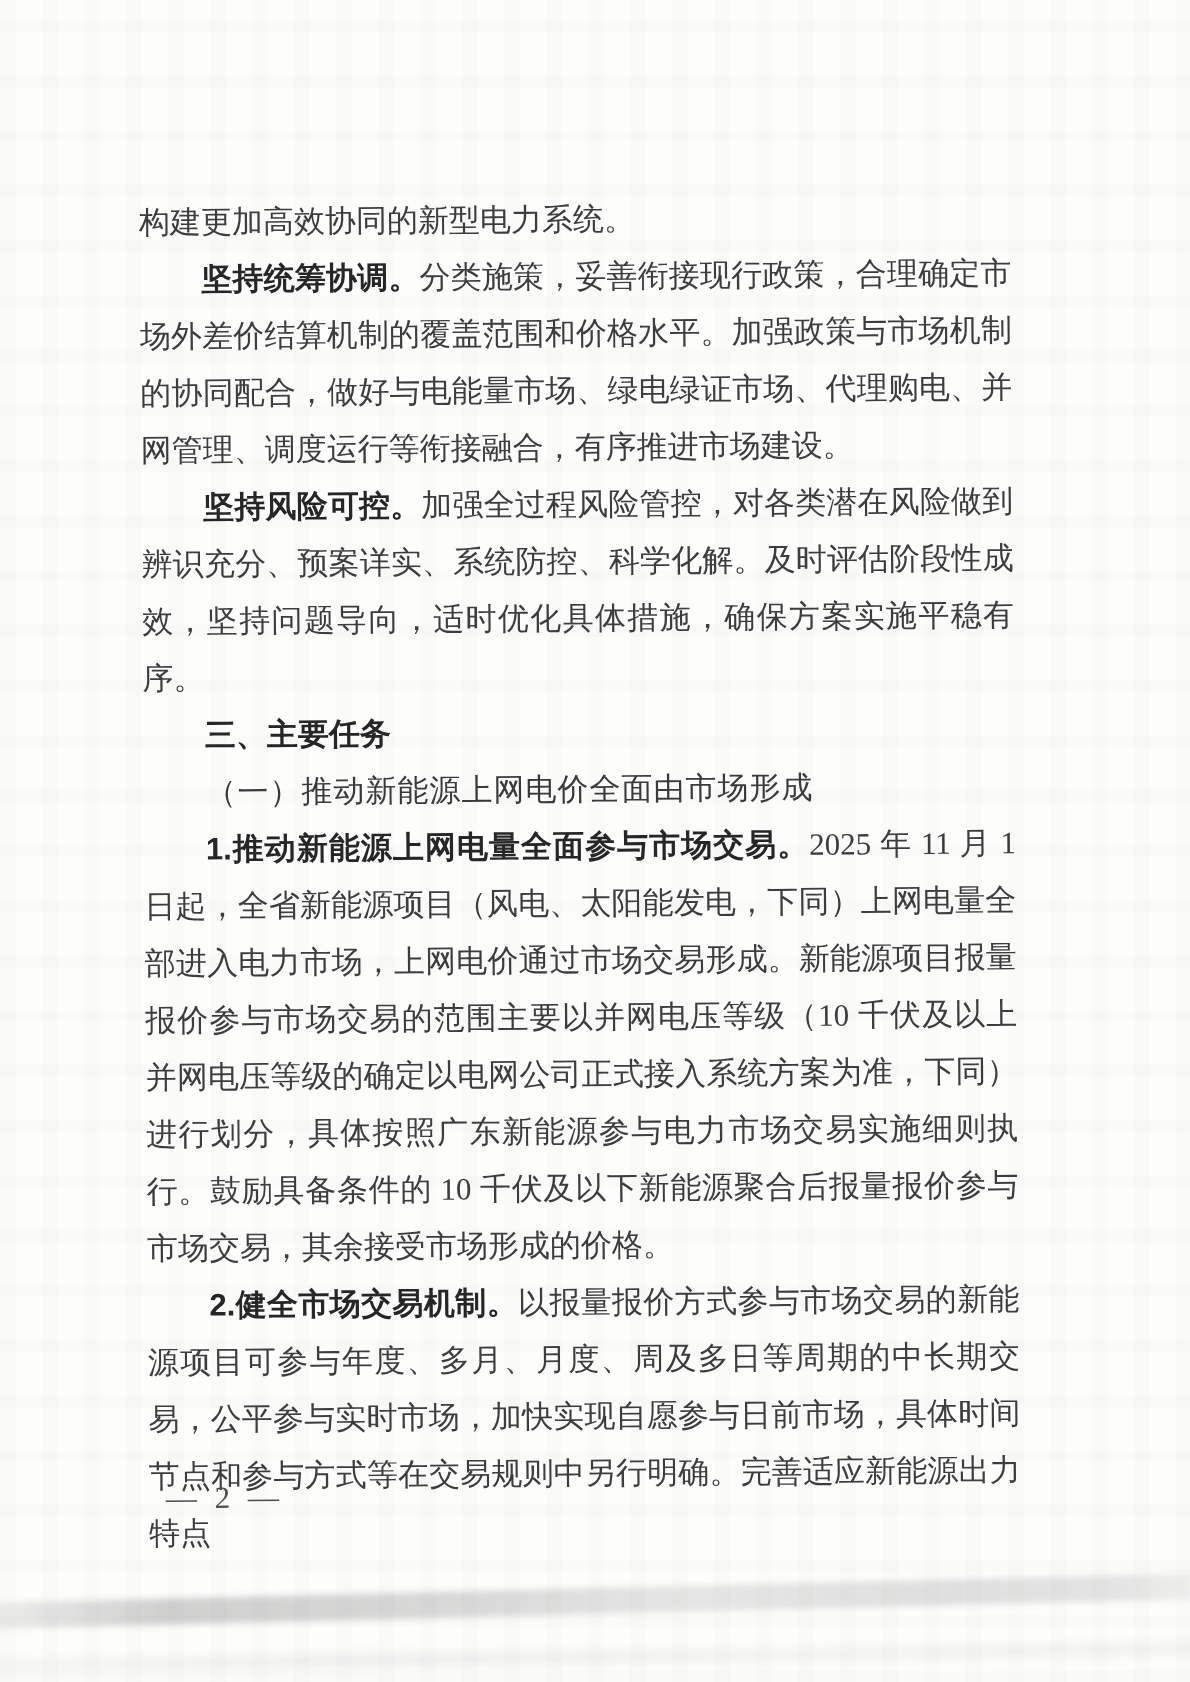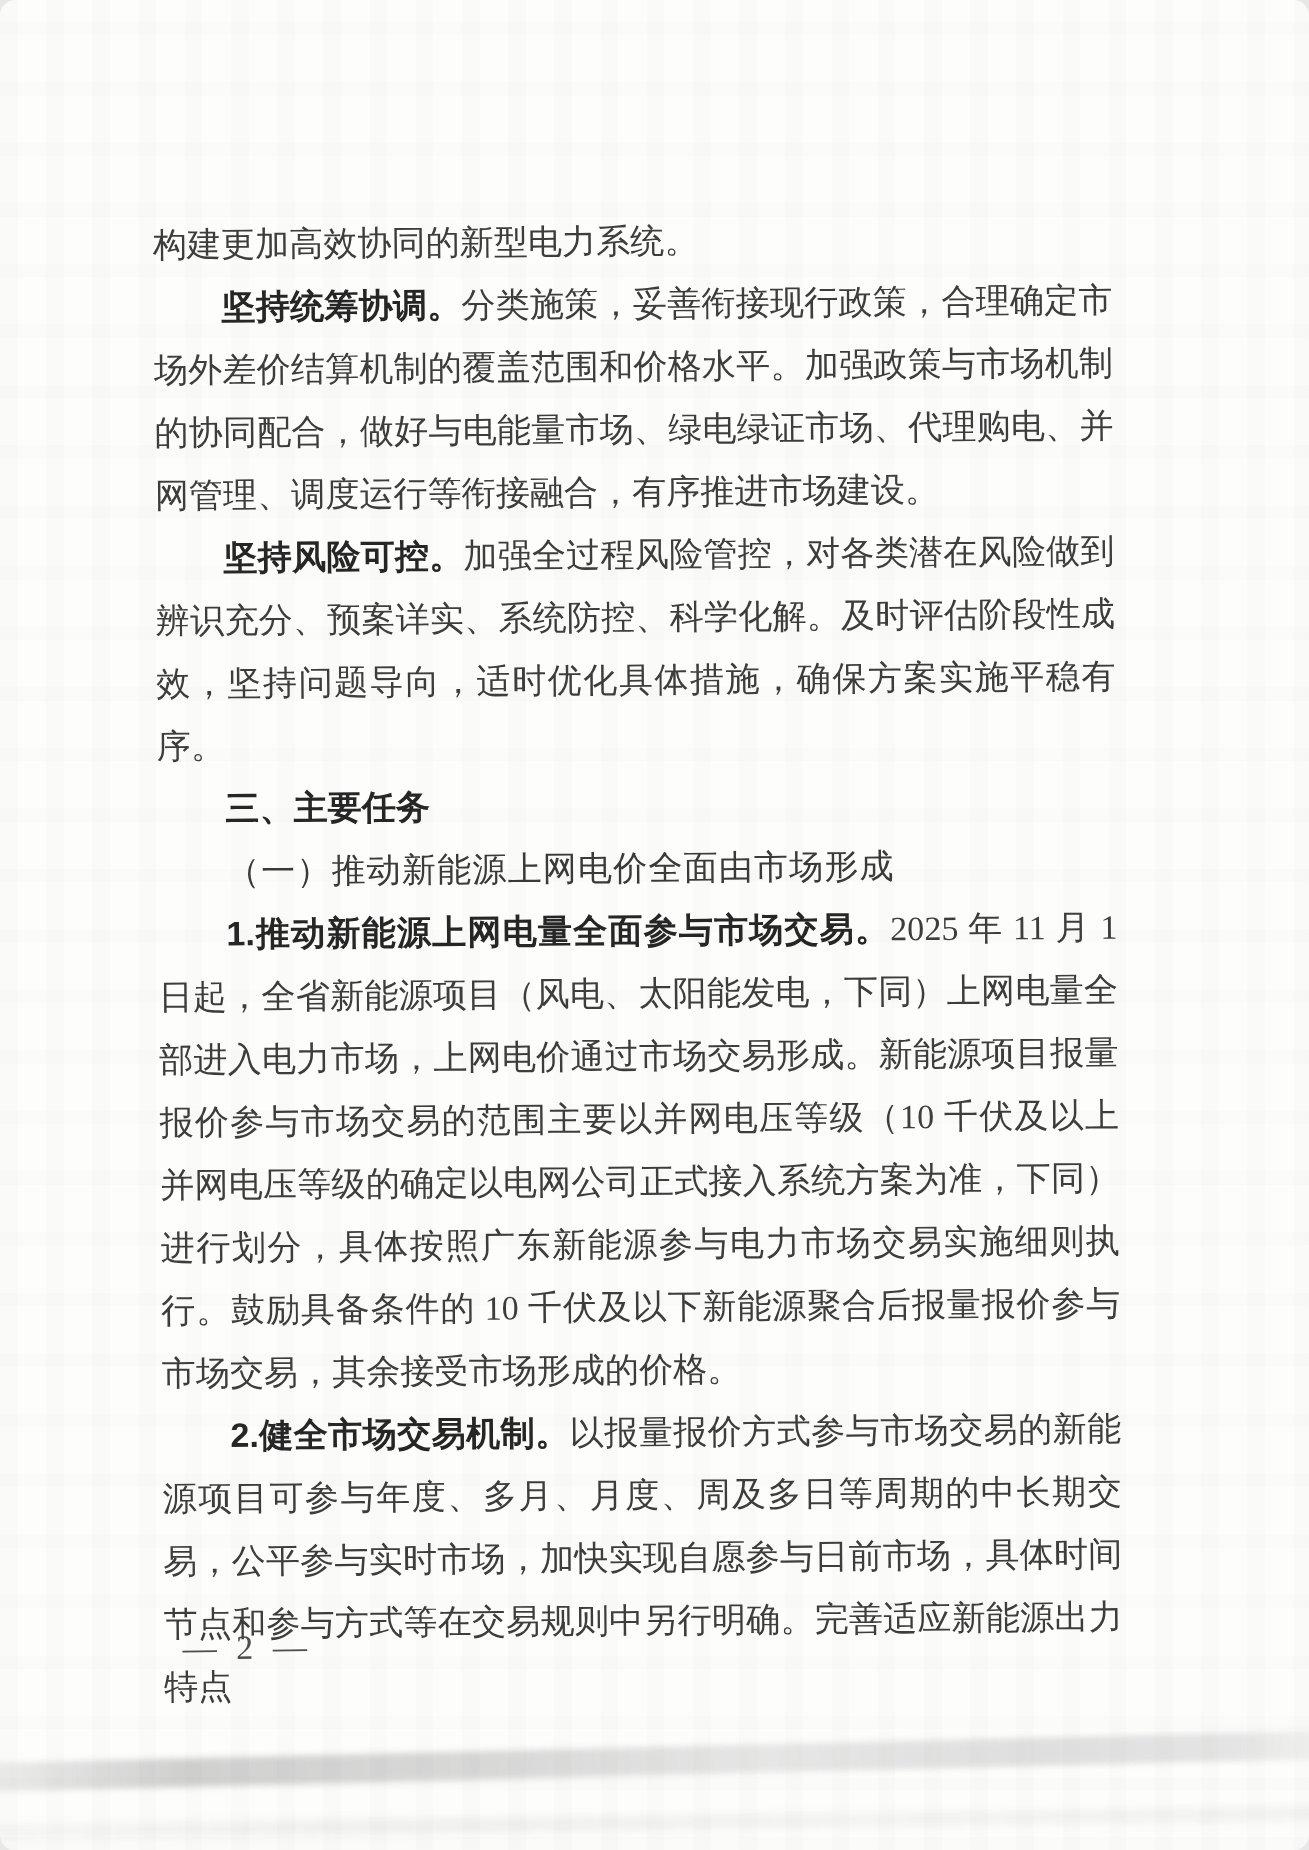--- a/index.html
+++ b/index.html
@@ -8,21 +8,20 @@
     background: #e8e8e8;
   }
   .page {
     position: relative;
     width: 1190px;
     height: 1682px;
     margin: 0 auto;
     background: #fdfdfc;
     overflow: hidden;
     font-family: "Liberation Serif", serif;
-    border-radius: 14px;
   }
   
   .scan-texture {
     position: absolute;
     inset: 0;
     background:
       repeating-linear-gradient(90deg,
         rgba(60,60,60,0.016) 0px, rgba(60,60,60,0.016) 16px,
         rgba(0,0,0,0) 16px, rgba(0,0,0,0) 42px),
       repeating-linear-gradient(0deg,

